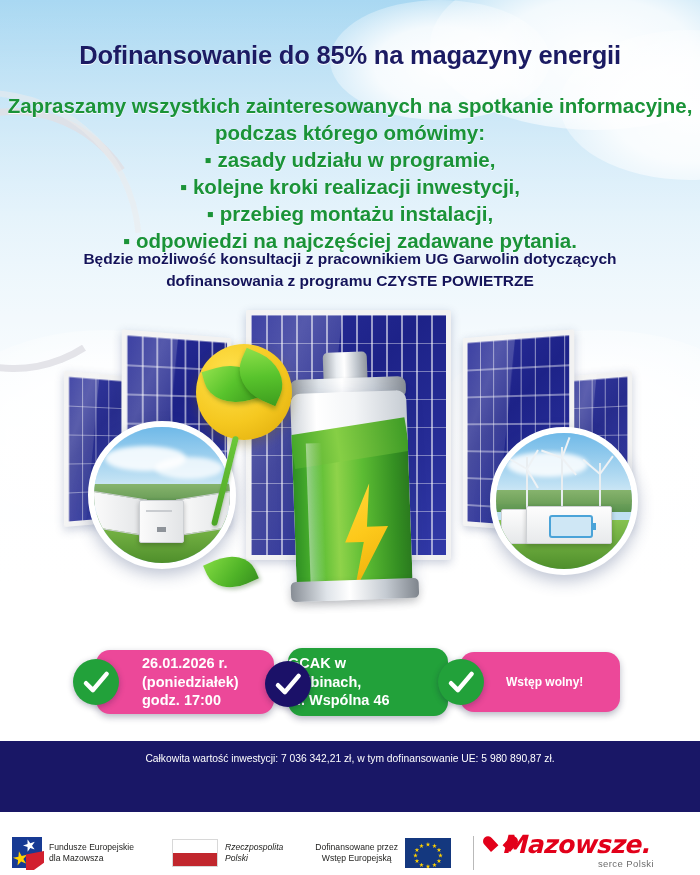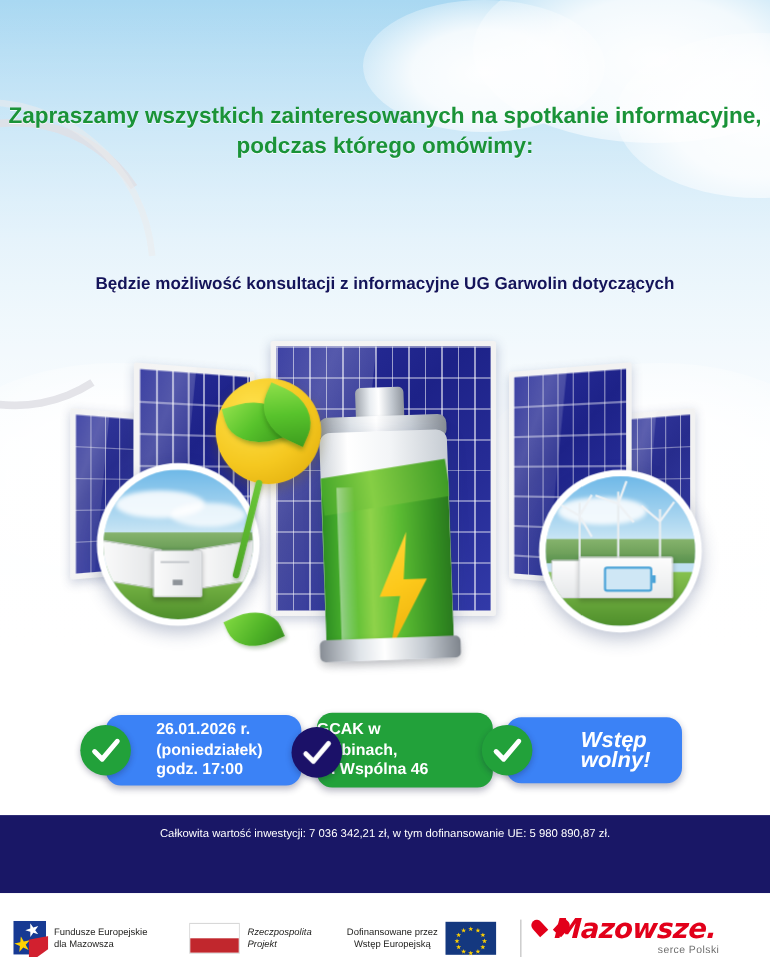--- a/index.html
+++ b/index.html
@@ -247,21 +247,21 @@
   
   .pills{position:absolute;left:0;top:648px;width:700px;height:82px;}
   .pill{
     position:absolute;
     border-radius:14px;
     color:#ffffff;
     font-weight:bold;
     display:flex;align-items:center;
     box-shadow:0 3px 7px rgba(20,20,60,.3);
   }
-  .pill.navy{background:#3b82f6;}
+  .pill.navy{background:#ec4899;}
   .pill.green{background:#22a13a;}
   .pill .ptxt{
     font-size:14.5px;line-height:18.5px;
     white-space:pre-line;
   }
   .check{
     position:absolute;width:46px;height:46px;border-radius:50%;
     display:flex;align-items:center;justify-content:center;
     box-shadow:0 2px 6px rgba(20,20,60,.3);
   }
@@ -269,21 +269,21 @@
   .check.green{background:#22a13a;}
   .check.navy{background:#1b1168;}
 
   .pill1{left:96px;top:2px;width:178px;height:64px;}
   .pill1 .ptxt{margin-left:46px;}
   .chk1{left:73px;top:11px;}
   .pill2{left:288px;top:0px;width:160px;height:68px;}
   .pill2 .ptxt{}
   .chk2{left:265px;top:13px;}
   .pill3{left:460px;top:4px;width:160px;height:60px;}
-  .pill3 .ptxt{margin-left:68px;font-size:20px;font-style:italic;}
+  .pill3 .ptxt{margin-left:46px;font-size:12px;}
   .chk3{left:438px;top:11px;}
 
   
   .footband{
     position:absolute;left:0;top:741px;width:700px;height:71px;
     background:#191766;
     color:#ffffff;
     text-align:center;
     font-size:10.3px;line-height:18px;
     padding-top:9px;
@@ -378,28 +378,36 @@
   <div class="cloud c1"></div>
   <div class="cloud c7"></div>
   <div class="cloud c2"></div>
   <div class="cloud c3"></div>
   <div class="cloud c4"></div>
   <div class="cloud c5"></div>
   <div class="cloud c6"></div>
   <div class="blade-arc"></div>
   <div class="blade-arc2"></div>
 
+  <div class="headline">Dofinansowanie do 85% na magazyny energii</div>
 
   <div class="lead">
     <span>Zapraszamy wszystkich zainteresowanych na spotkanie</span>
     <span>informacyjne, podczas którego omówimy:</span>
+    <span class="bullets">
+      <span>▪ zasady udziału w programie,</span>
+      <span>▪ kolejne kroki realizacji inwestycji,</span>
+      <span>▪ przebieg montażu instalacji,</span>
+      <span>▪ odpowiedzi na najczęściej zadawane pytania.</span>
+    </span>
   </div>
 
   <div class="consult">
-    <span>Będzie możliwość konsultacji z informacyjne UG Garwolin dotyczących</span><br>
+    <span>Będzie możliwość konsultacji z pracownikiem UG Garwolin dotyczących</span><br>
+    <span>dofinansowania z programu CZYSTE POWIETRZE</span>
   </div>
 
   <div class="art">
 
     <div class="panel p-far-left">
       <div class="glass"></div>
         <div class="shine"></div>
     </div>
     <div class="panel p-left">
       <div class="glass"></div>
@@ -526,21 +534,21 @@
       </div>
     </div>
 
     <div class="logo-item" style="margin-left:38px;font-style:italic;">
       <div class="pl-flag">
         <div class="w"></div>
           <div class="r"></div>
       </div>
       <div class="logo-label">
         <div>Rzeczpospolita</div>
-        <div>Projekt</div>
+        <div>Polski</div>
       </div>
     </div>
 
     <div class="logo-item" style="margin-left:32px;">
       <div class="logo-label r">
         <div>Dofinansowane przez</div>
         <div>Wstęp Europejską</div>
       </div>
       <div class="eu-flag">
         <span class="eu-star" style="left:20.5px;top:4px;"></span>

